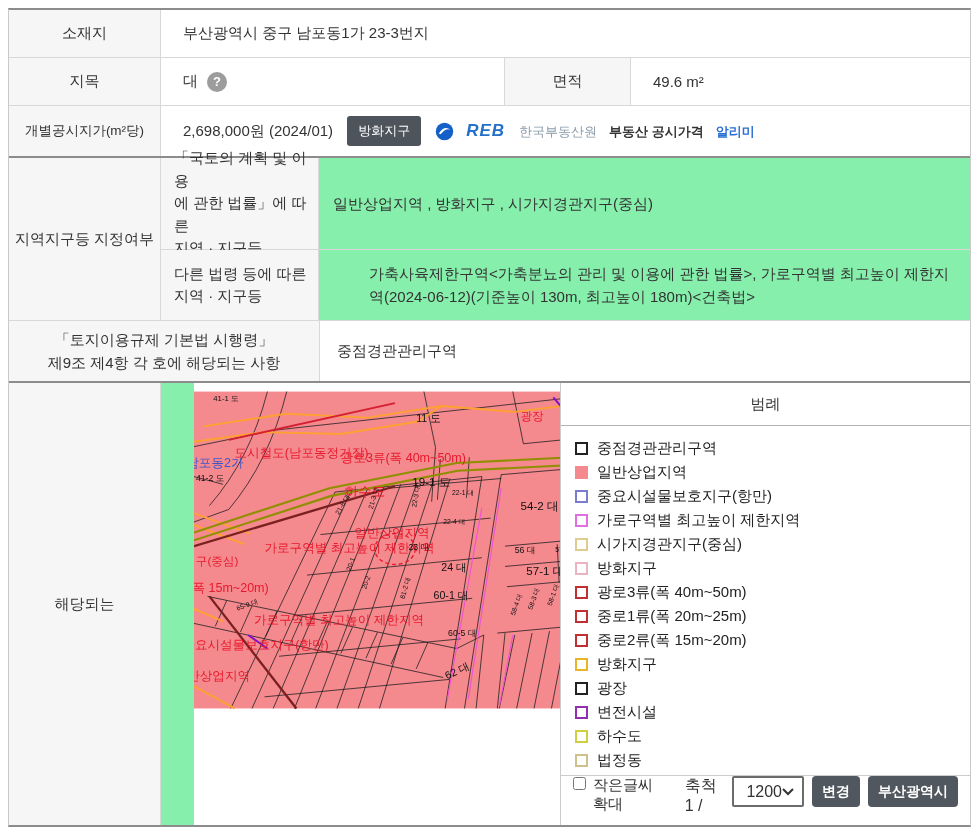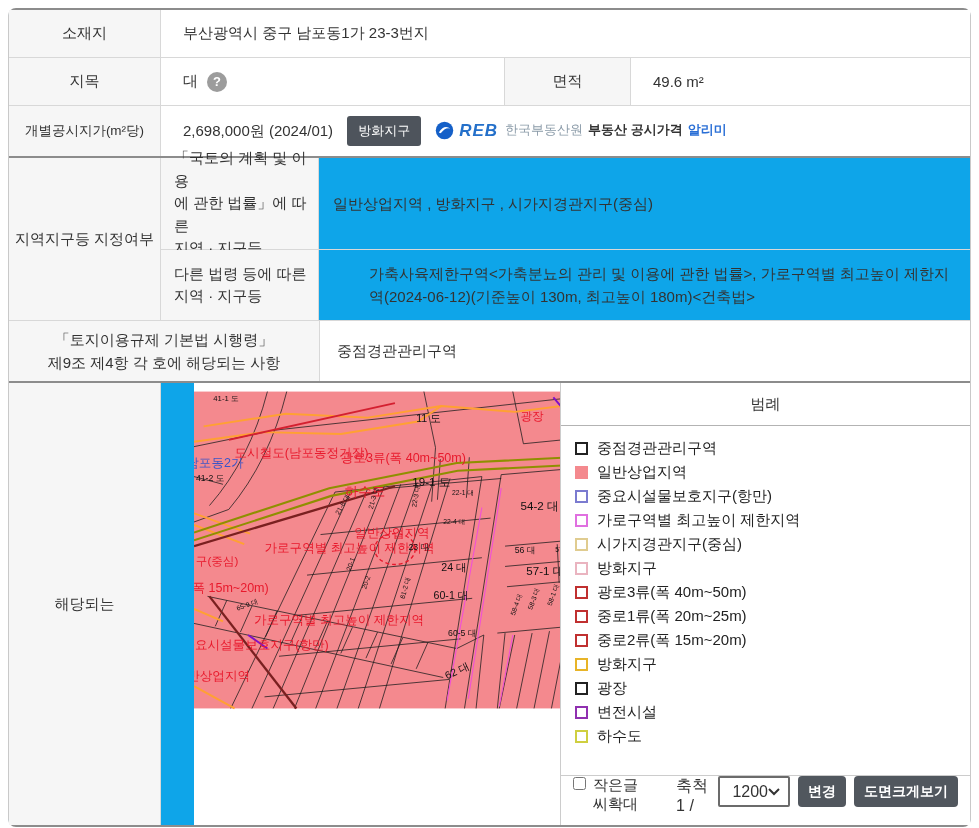--- a/index.html
+++ b/index.html
@@ -1,38 +1,38 @@
 <!DOCTYPE html>
 <html><head>
 <meta charset="utf-8">
 <style>
   * { box-sizing: border-box; margin: 0; padding: 0; }
   html,body { width: 979px; background: #fff; font-family: "Liberation Sans","DejaVu Sans",sans-serif; color:#333; }
   .tbl { width: 963px; margin: 8px 0 0 8px; border-left:1px solid #c9c9c9; border-right:1px solid #c9c9c9;
-         border-top:2px solid #8c8c8c; border-bottom:2px solid #8c8c8c; background:#0ea5e9;border-radius:8px; }
+         border-top:2px solid #8c8c8c; border-bottom:2px solid #8c8c8c; background:#86efac; }
   .row { display:flex; border-bottom:1px solid #d8d8d8; }
   .row.thick { border-bottom:2px solid #8c8c8c; }
   .row:last-child { border-bottom:none; }
   .hcell { background:#f6f6f6; display:flex; align-items:center; justify-content:center;
            font-size:15px; color:#333; border-right:1px solid #d8d8d8; flex:none; text-align:center; }
   .vcell { display:flex; align-items:center; padding-left:22px; font-size:15px; background:#fff; }
   .w152 { width:152px; }
   .h48 { height:48px; } .h52 { height:52px; } .h62 { height:62px; }
   .pre { white-space:pre-line; }
   
   .jimok-val { width:344px; border-right:1px solid #d8d8d8; gap:9px; }
   .area-h { width:126px; }
   
   .help { width:20px; height:20px; border-radius:50%; background:#9c9c9c; color:#fff; font-size:13px;
           font-weight:bold; display:inline-flex; align-items:center; justify-content:center; cursor:pointer; }
   
   .price-val { flex:1; gap:14px; }
   .btn-dark { background:#4e545c; color:#fff; border:none; border-radius:3px; font-size:13px;
               padding:6px 11px; cursor:pointer; font-family:inherit; }
-  .reb { display:flex; align-items:flex-start; gap:5px; cursor:pointer; }
+  .reb { display:flex; align-items:flex-end; gap:12px; cursor:pointer; }
   .reb-circle { width:19px; height:19px; }
   .reb-word { font-size:17px; font-weight:bold; color:#2470ca; letter-spacing:1px; font-style:italic; }
   .reb-org { font-size:13px; color:#8a9aa8; margin-left:2px; }
   .reb-svc { font-size:13px; color:#333; font-weight:bold; }
   .reb-brand { font-size:13px; color:#2a6fd6; font-weight:bold; }
   
   .zone-right { flex:1; display:flex; flex-direction:column; }
   .zone-sub { display:flex; }
   .zone-sub:first-child { border-bottom:1px solid #d8d8d8; }
   .subh { width:158px; background:#f6f6f6; border-right:1px solid #d8d8d8; display:flex; align-items:center;
@@ -327,32 +327,36 @@
               <span>광장</span>
             </div>
             <div class="legend-item">
               <span class="legend-swatch" style="background: rgb(255, 255, 255); border: 2px solid rgb(144, 48, 176);"></span>
               <span>변전시설</span>
             </div>
             <div class="legend-item">
               <span class="legend-swatch" style="background: rgb(255, 255, 255); border: 2px solid rgb(207, 207, 64);"></span>
               <span>하수도</span>
             </div>
+            <div class="legend-item">
+              <span class="legend-swatch" style="background: rgb(255, 255, 255); border: 2px solid rgb(207, 192, 144);"></span>
+              <span>법정동</span>
+            </div>
           </div>
         <div class="legend-controls">
           <input type="checkbox" class="lc-check" style="">
           <span class="lc-label">작은글씨확대</span>
           <span class="lc-scale">축척 1 /</span>
           <div class="select-box">
             <span>1200</span>
             <svg width="12" height="8" viewBox="0 0 12 8">
               <path d="M1,1 L6,6 L11,1" stroke="#333" stroke-width="2" fill="none"></path>
             </svg>
           </div>
           <button class="btn-ctrl">변경</button>
-          <button class="btn-ctrl">도면크게보기</button>
+          <button class="btn-ctrl">부산광역시</button>
         </div>
       </div>
 
     </div>
   </div>
 
 </div>
 
 </body></html>

